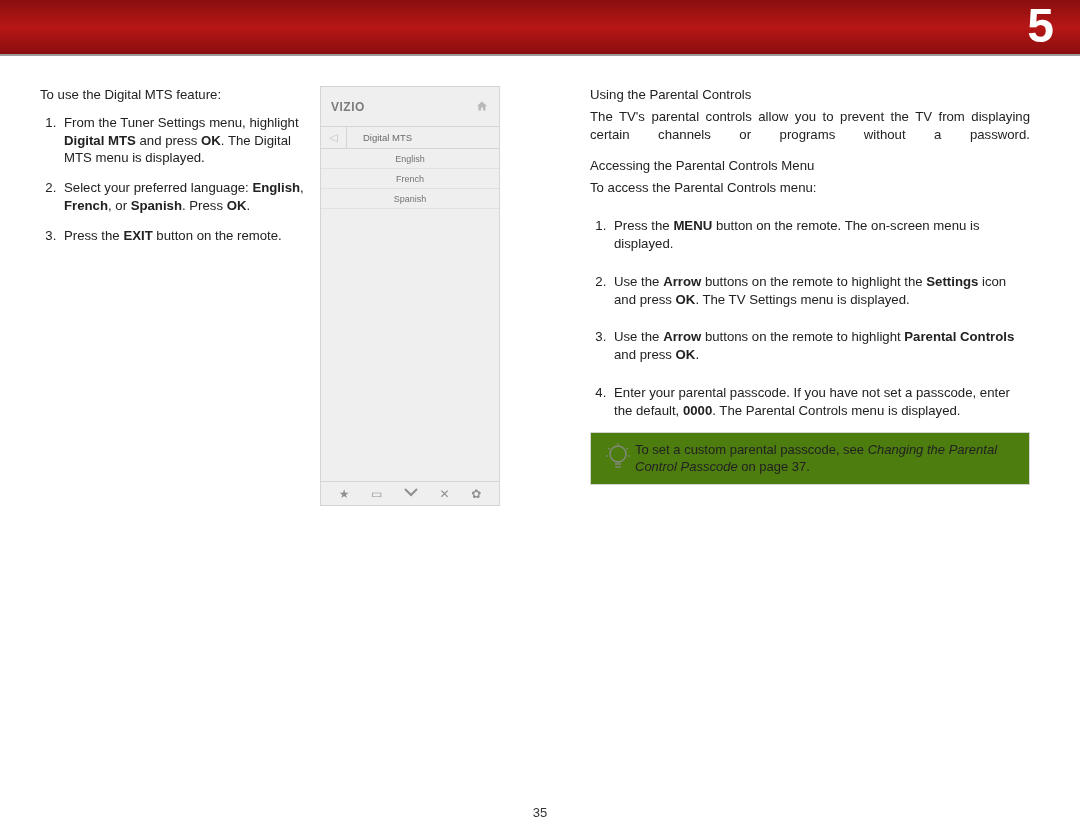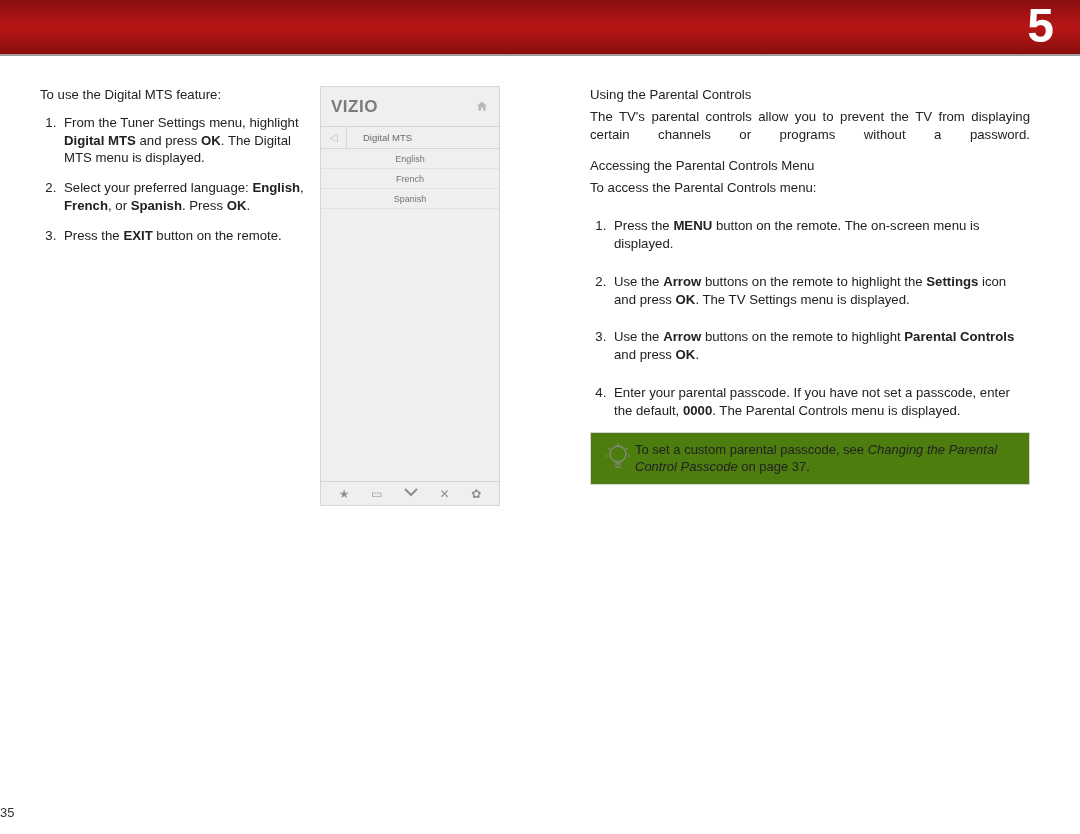--- a/index.html
+++ b/index.html
@@ -21,30 +21,30 @@
   .col-right ol { list-style: decimal; margin-left: 20px; }
   .col-right ol li { margin-bottom: 12px; padding-left: 4px; margin-top: 20px; }
   .tip-box { display:flex; align-items:center; background:#4d7c0f; border:1px solid #d4d4d4; padding:8px 10px; margin-top:4px; }
   .tip-icon { flex: 0 0 34px; display:flex; align-items:center; justify-content:center; }
   .tip-text { flex:1; font-size:13px; line-height:1.35; }
   .tip-text em { font-style: italic; }
 
   
   .tv-mock { width: 180px; height: 420px; border:1px solid #d5d5d5; background:#efefef; position:relative; font-family: Arial, sans-serif; }
   .tv-top { height:40px; border-bottom:1px solid #d5d5d5; display:flex; align-items:center; justify-content:space-between; padding:0 10px; }
-  .vizio-logo { font-family: Arial, sans-serif; font-weight:700; font-size:17px; color:#7c7c7c; letter-spacing:0.5px; }
+  .vizio-logo { font-family: Arial, sans-serif; font-weight:700; font-size:12px; color:#7c7c7c; letter-spacing:0.5px; }
   .home-icon { width:14px; height:12px; }
   .tv-title-row { height:22px; border-bottom:1px solid #d5d5d5; display:flex; align-items:center; font-size:9.5px; color:#555; }
   .tv-back { width:26px; border-right:1px solid #d5d5d5; height:100%; display:flex; align-items:center; justify-content:center; color:#bdbdbd; font-size:11px; }
   .tv-title { padding-left:16px; color:#6a6a6a; }
   .tv-item { height:20px; border-bottom:1px solid #e1e1e1; text-align:center; font-size:9px; color:#747474; line-height:20px; }
   .tv-bottom { position:absolute; left:0; bottom:0; width:100%; height:24px; border-top:1px solid #d5d5d5; display:flex; align-items:center; justify-content:space-evenly; color:#8f8f8f; font-size:12px; }
   .tv-bottom span { padding:0 4px; }
 
-  .page-num { position:absolute; bottom:14px; left:0; width:1080px; font-size:13px; color:#333; }
+  .page-num { position:absolute; bottom:14px; left:0; width:1080px; text-align:center; font-size:13px; color:#333; }
 
   b { font-weight:700; }
 </style>
 </head>
 <body>
 
 <div class="page">
 
   <div class="header-band">
     <div class="chapter-num">5</div>

